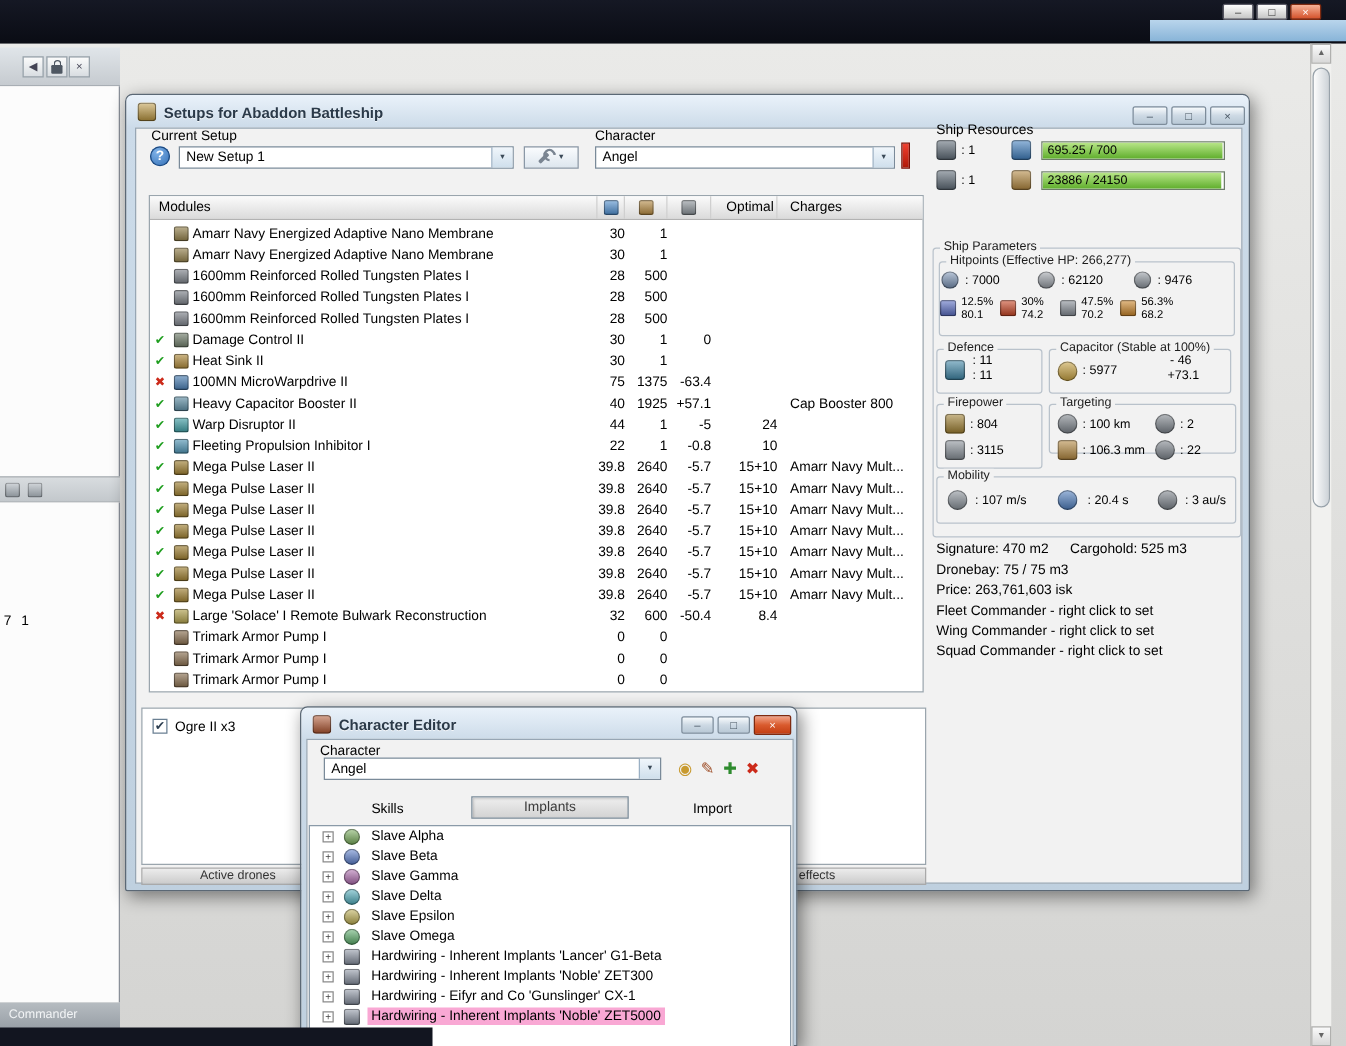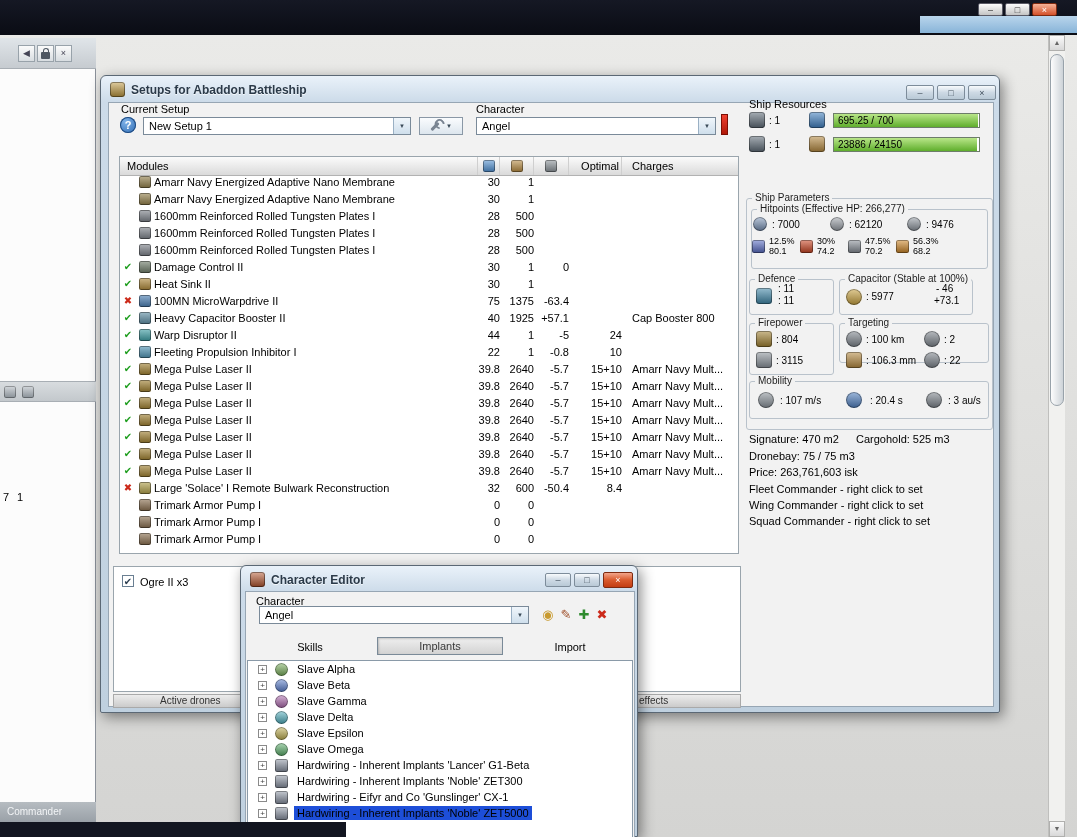--- a/index.html
+++ b/index.html
@@ -57,21 +57,21 @@
   .mod-header{display:flex;height:19px;background:linear-gradient(#fbfbfb,#dadada);border-bottom:1px solid #b2b2b2;align-items:center}
   .mod-header>span{height:100%;display:flex;align-items:center;border-right:1px solid #cfcfcf}
   .mh-name{width:358px;padding-left:7px}
   .mh-c1{width:22px;justify-content:center}
   .mh-c2{width:34px;justify-content:center}
   .mh-c3{width:35px;justify-content:center}
   .mh-opt{width:53px;justify-content:flex-end;padding-right:2px}
   .mh-chg{flex:1;padding-left:10px;border-right:none!important}
   .hdr-ic{width:12px;height:12px;border-radius:2px;background-image:linear-gradient(rgba(255,255,255,.45),rgba(0,0,0,.25));box-shadow:inset 0 0 0 1px rgba(0,0,0,.35)}
   .ic-cpu{background-color:#4f8fd0}.ic-pg{background-color:#b5893f}.ic-cap{background-color:#8a9298}
-  .mod-row{display:flex;height:17px;align-items:flex-start}
+  .mod-row{display:flex;height:17px;align-items:flex-end}
   .mr-st{width:16px;text-align:center;font-size:10px}
   .mr-ic{width:18px;display:flex;justify-content:center}
   .mr-ic i{width:12px;height:12px;border-radius:2px;background-image:linear-gradient(rgba(255,255,255,.4),rgba(0,0,0,.25));box-shadow:inset 0 0 0 1px rgba(0,0,0,.4)}
   .mr-name{width:324px;white-space:nowrap;overflow:hidden}
   .mr-cpu{width:22px;text-align:right}
   .mr-pg{width:34px;text-align:right}
   .mr-cap{width:35px;text-align:right}
   .mr-opt{width:53px;text-align:right}
   .mr-chg{flex:1;padding-left:10px;white-space:nowrap;overflow:hidden}
 
@@ -546,21 +546,21 @@
           </span>
         </span>
       </div>
 
     <div class="group" style="left:648px;top:203px;width:85px;height:36px">
       <span class="gtitle">Defence</span>
       <span class="sic abs c-teal" style="left:6px;top:8px"></span>
       <span class="stxt" style="left:28px;top:3px">: 11</span>
       <span class="stxt" style="left:28px;top:15px">: 11</span>
     </div>
-    <div class="group" style="left:738px;top:203px;width:134px;height:36px">
+    <div class="group" style="left:738px;top:203px;width:146px;height:36px">
       <span class="gtitle">Capacitor (Stable at 100%)</span>
       <span class="sic abs c-gold rnd" style="left:6px;top:9px"></span>
       <span class="stxt" style="left:26px;top:11px">: 5977</span>
       <span class="stxt" style="left:96px;top:3px">- 46</span>
       <span class="stxt" style="left:94px;top:15px">+73.1</span>
     </div>
     <div class="group" style="left:648px;top:247px;width:85px;height:52px">
       <span class="gtitle">Firepower</span>
       <span class="sic abs c-tgold" style="left:6px;top:7px"></span>
       <span class="stxt" style="left:26px;top:10px">: 804</span>
@@ -662,20 +662,20 @@
           <span class="tr-label">Hardwiring - Inherent Implants 'Noble' ZET300</span>
         </div>
         <div class="tree-row">
           <span class="tr-exp">+</span>
           <span class="tr-ic" style="background-color: rgb(138, 147, 163); border-radius: 2px;"></span>
           <span class="tr-label">Hardwiring - Eifyr and Co 'Gunslinger' CX-1</span>
         </div>
         <div class="tree-row">
           <span class="tr-exp">+</span>
           <span class="tr-ic" style="background-color: rgb(138, 147, 163); border-radius: 2px;"></span>
-          <span class="tr-label" style="background-color: #1d4ed8;">Hardwiring - Inherent Implants 'Noble' ZET5000</span>
+          <span class="tr-label" style="background-color: #f9a8d4;">Hardwiring - Inherent Implants 'Noble' ZET5000</span>
         </div>
       </div>
   </div>
 
   <div class="tooltip-bar"></div>
 
 </div>
 
 </body></html>

